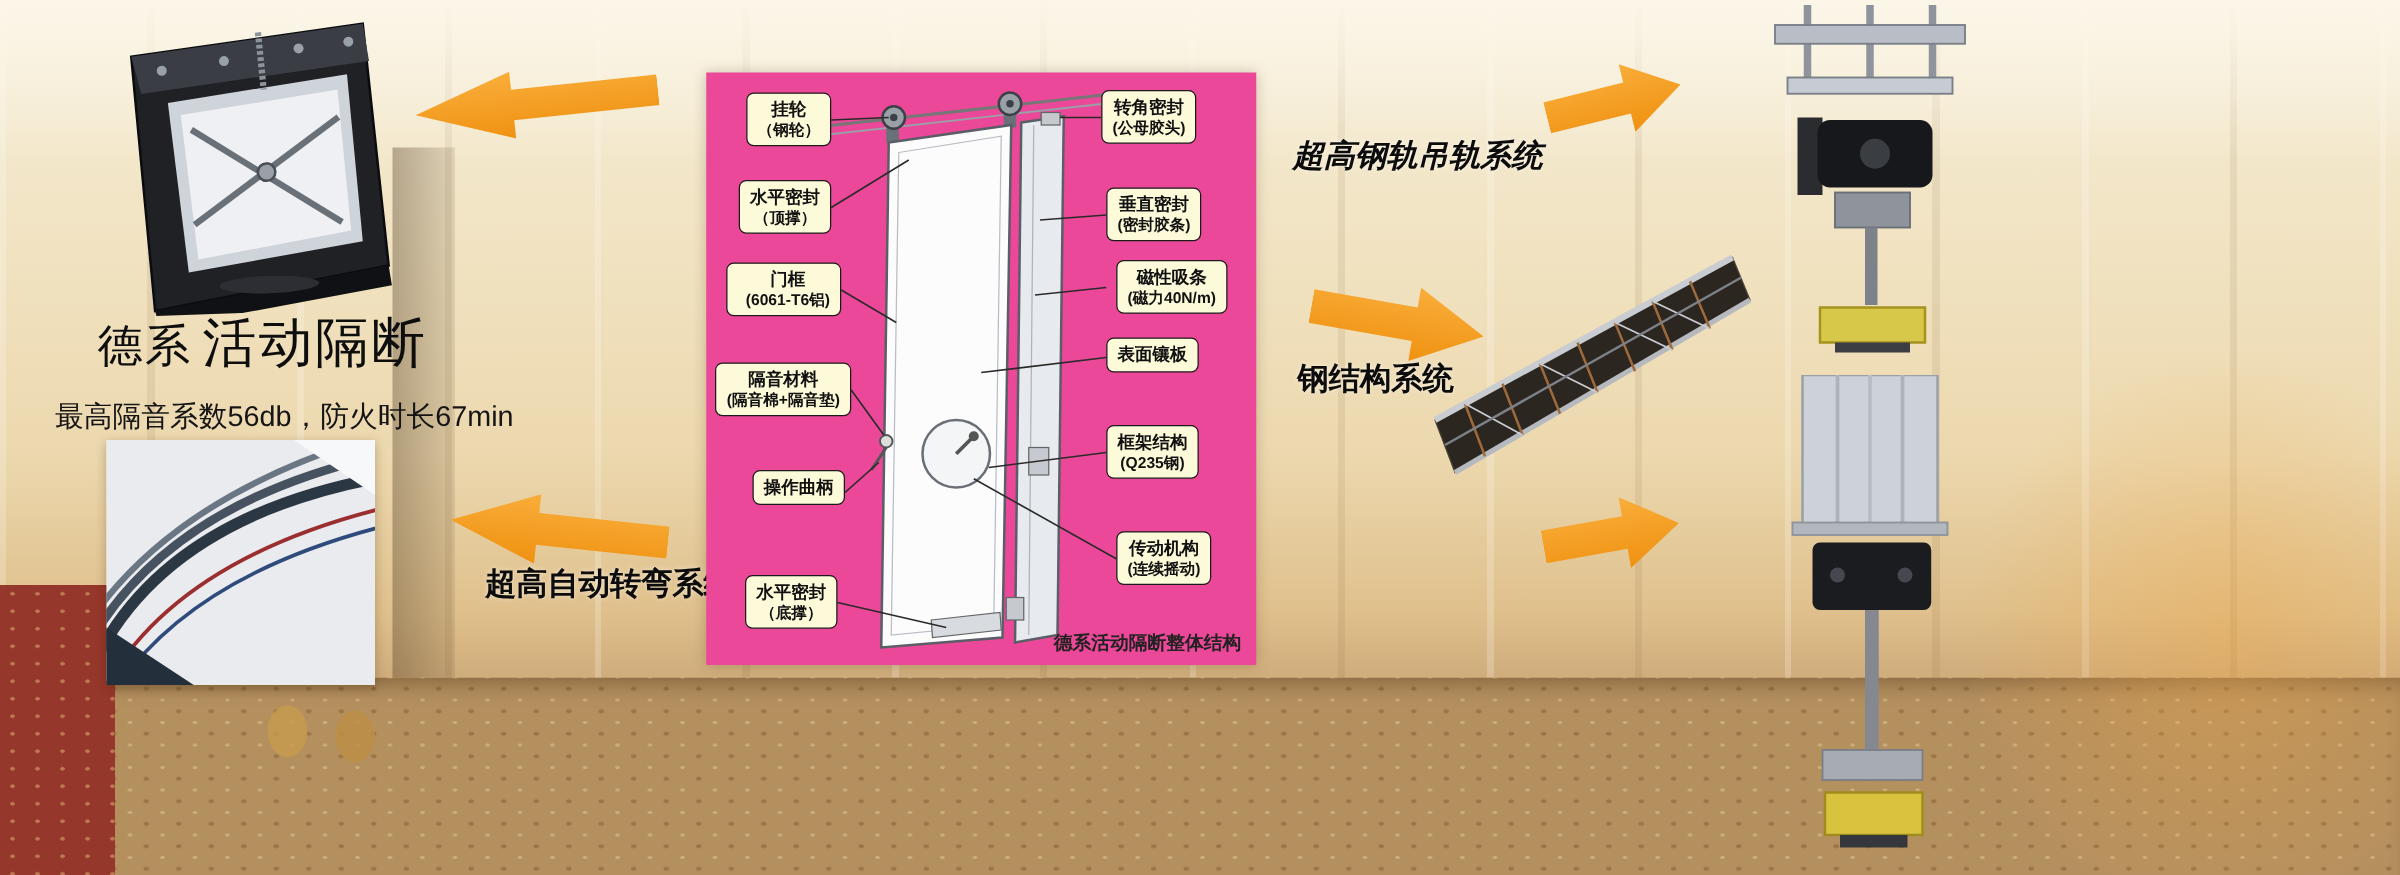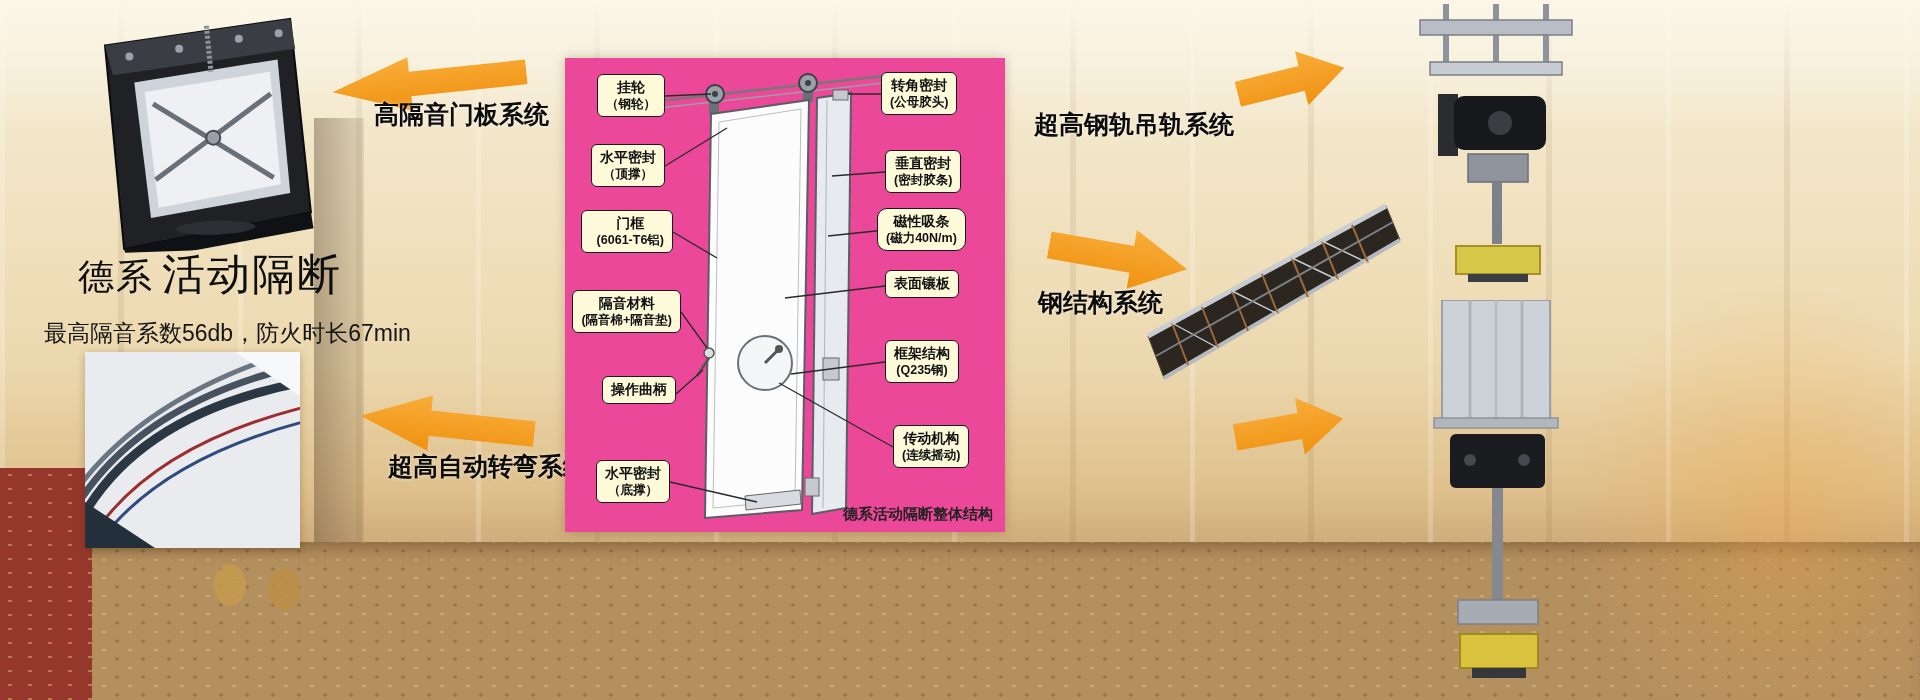--- a/index.html
+++ b/index.html
@@ -39,21 +39,21 @@
   .hero-title{position:absolute;left:78px;top:246px;color:#0e0e0e;letter-spacing:2px;white-space:nowrap;}
   .hero-title .strong{font-size:36px;font-weight:400;}
   .hero-title .light{font-size:43px;font-weight:500;margin-left:8px;}
   .hero-subtitle{position:absolute;left:44px;top:318px;font-size:23px;color:#151515;white-space:nowrap;}
 
   
   .syslabel{position:absolute;font-size:25px;font-weight:700;color:#0c0c0c;white-space:nowrap;
     text-shadow:0 0 4px rgba(255,255,255,.55);}
   .lbl-tl{left:374px;top:98px;}
   .lbl-bl{left:388px;top:450px;}
-  .lbl-tr{left:1034px;top:108px;}
+  .lbl-tr{left:1034px;top:108px;font-style:italic;}
   .lbl-mr{left:1038px;top:286px;}
   .lbl-br{left:1042px;top:448px;}
   .arrow{position:absolute;background:linear-gradient(180deg,#f9ae3b,var(--arrow-orange,#ef9110));}
   .arrow-left{clip-path:polygon(100% 28%,40% 28%,40% 2%,0% 50%,40% 98%,40% 72%,100% 72%);}
   .arrow-right{clip-path:polygon(0% 28%,60% 28%,60% 2%,100% 50%,60% 98%,60% 72%,0% 72%);}
   .arrow-tl{left:332px;top:54px;width:195px;height:56px;transform:rotate(-6deg);}
   .arrow-bl{left:360px;top:396px;width:175px;height:58px;transform:rotate(6deg);}
   .arrow-tr{left:1236px;top:52px;width:110px;height:58px;transform:rotate(-14deg);}
   .arrow-mr{left:1048px;top:226px;width:140px;height:62px;transform:rotate(10deg);}
   .arrow-br{left:1234px;top:398px;width:110px;height:60px;transform:rotate(-10deg);}
@@ -67,21 +67,21 @@
   .callout .l1{display:block;font-size:14px;font-weight:700;color:#111;white-space:nowrap;line-height:1.25;}
   .callout .l2{display:block;font-size:12.5px;font-weight:600;color:#111;white-space:nowrap;line-height:1.25;}
   .co-l1{right:340px;top:16px;}
   .co-l2{right:340px;top:86px;}
   .co-l3{right:332px;top:152px;padding-left:15px;}
   .co-l4{right:324px;top:232px;}
   .co-l5{right:329px;top:318px;}
   .co-l6{right:335px;top:402px;}
   .co-r1{left:316px;top:14px;}
   .co-r2{left:320px;top:92px;}
-  .co-r3{left:312px;top:150px;border-radius:10px;}
+  .co-r3{left:328px;top:150px;}
   .co-r4{left:320px;top:212px;}
   .co-r5{left:320px;top:282px;}
   .co-r6{left:328px;top:367px;}
   .panel-caption{position:absolute;right:12px;bottom:8px;font-size:15px;font-weight:600;color:#222;white-space:nowrap;}
 
   
   .photo{position:absolute;}
   .photoA{left:92px;top:10px;width:225px;height:240px;transform:rotate(-2deg);}
   .photoB{left:85px;top:352px;width:215px;height:196px;box-shadow:0 2px 8px rgba(60,40,10,.3);}
   .photoC{left:1146px;top:188px;width:256px;height:192px;}
@@ -115,21 +115,20 @@
       <circle cx="40" cy="44" r="4" fill="#9aa0a8"></circle>
       <circle cx="90" cy="38" r="4" fill="#9aa0a8"></circle>
       <circle cx="150" cy="30" r="4" fill="#9aa0a8"></circle>
       <circle cx="190" cy="26" r="4" fill="#9aa0a8"></circle>
       <polygon points="28,236 216,206 218,222 31,250" fill="#101114"></polygon>
       <ellipse cx="120" cy="218" rx="40" ry="7" fill="#2c2e33"></ellipse>
     </svg>
   </div>
 
   <div class="arrow arrow-left arrow-tl"></div>
-  <div class="syslabel lbl-tl">高隔音门板系统</div>
 
   <div class="hero-title">
     <span class="strong">德系</span><span class="light">活动隔断</span>
   </div>
   <div class="hero-subtitle">最高隔音系数56db，防火时长67min</div>
 
   <div class="photo photoB">
     <svg width="215" height="196" viewBox="0 0 215 196">
       <rect x="0" y="0" width="215" height="196" fill="#e9ebef"></rect>
       <rect x="0" y="0" width="215" height="196" fill="url(#gB)" opacity="0"></rect>

